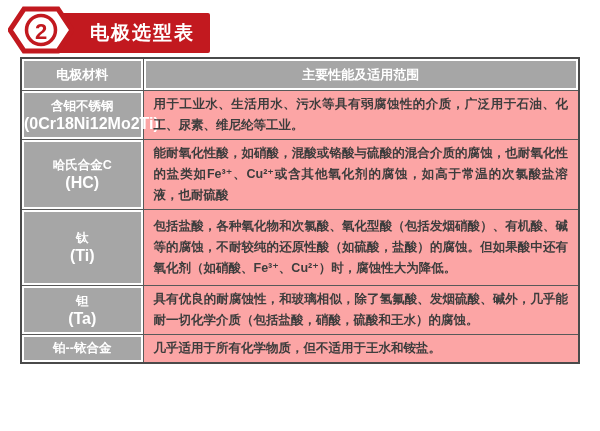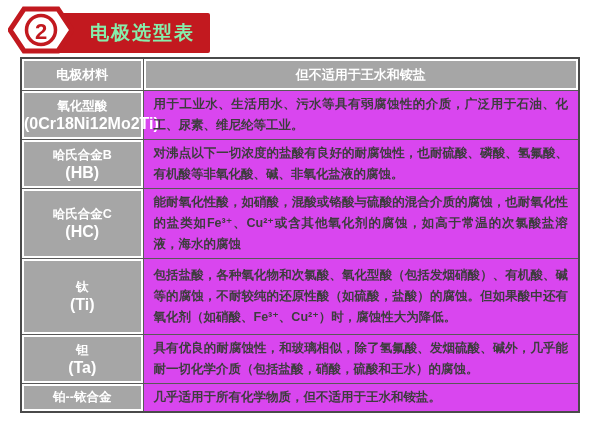--- a/index.html
+++ b/index.html
@@ -8,21 +8,21 @@
     font-family:"Liberation Sans","DejaVu Sans",sans-serif;
     position:relative;overflow:hidden;
   }
   
   .header{position:absolute;left:0;top:0;width:600px;height:57px;}
   .banner{
     position:absolute;left:57px;top:13px;width:153px;height:40px;
     background:#c2191f;border-radius:2px;
     display:flex;align-items:center;justify-content:center;
     box-sizing:border-box;padding-left:18px;
-    color:#86efac;font-size:19px;font-weight:bold;letter-spacing:2px;
+    color:#ffffff;font-size:19px;font-weight:bold;letter-spacing:2px;
   }
   .hex-badge{position:absolute;left:8px;top:5px;width:66px;height:50px;z-index:2;}
   
   .etable{
     position:absolute;left:20px;top:57px;width:560px;
     border-collapse:collapse;table-layout:fixed;
     border:2px solid #4a4a4a;
   }
   .etable td,.etable th{
     border:1px solid #595959;
@@ -32,21 +32,21 @@
   .col-mat{width:122px;}
   .cell-gray{
     background:#a6a6a6;
     box-shadow:inset 0 0 0 2px #ffffff;
     color:#ffffff;text-align:center;
     font-weight:bold;font-size:12.5px;line-height:17px;
     padding:3px 2px;
   }
   th.cell-gray{font-size:13px;}
   .cell-desc{
-    background:#d946ef;color:#3d3d3d;
+    background:#fca5a5;color:#3d3d3d;
     font-size:12.5px;font-weight:bold;line-height:21px;
     padding:3px 10px 3px 10px;text-align:justify;
   }
   .mat-sub{font-size:16px;}
   .mat-sub:empty{display:none;}
   tr.h-head{height:32px;}
   tr.h-r1{height:47px;}
   tr.h-r2{height:47px;}
   tr.h-r3{height:66px;}
   tr.h-r4{height:76px;}
@@ -65,45 +65,38 @@
     <polygon points="16,4 50,4 64,25 50,46 16,46 2,25" fill="#ffffff" stroke="#c2191f" stroke-width="5" stroke-linejoin="miter"></polygon>
     <circle cx="33" cy="25" r="14.5" fill="#ffffff" stroke="#c2191f" stroke-width="3.5"></circle>
     <text x="33" y="26" text-anchor="middle" dominant-baseline="central" font-size="22" font-weight="bold" fill="#c2191f">2</text>
   </svg>
 </div>
 
 <table class="etable">
   <tbody>
       <tr class="h-head">
     <th class="cell-gray col-mat">电极材料</th>
-    <th class="cell-gray">但不适用于王水和铵盐</th>
+    <th class="cell-gray">主要性能及适用范围</th>
   </tr>
 
   <tr class="h-r1">
     <td class="cell-gray col-mat">
-      <div>氧化型酸</div>
+      <div>含钼不锈钢</div>
       <div class="mat-sub">(0Cr18Ni12Mo2Ti)</div>
     </td>
     <td class="cell-desc">用于工业水、生活用水、污水等具有弱腐蚀性的介质，广泛用于石油、化工、尿素、维尼纶等工业。</td>
   </tr>
 
-  <tr class="h-r2">
-    <td class="cell-gray col-mat">
-      <div>哈氏合金B</div>
-      <div class="mat-sub">(HB)</div>
-    </td>
-    <td class="cell-desc">对沸点以下一切浓度的盐酸有良好的耐腐蚀性，也耐硫酸、磷酸、氢氟酸、有机酸等非氧化酸、碱、非氧化盐液的腐蚀。</td>
-  </tr>
 
   <tr class="h-r3">
     <td class="cell-gray col-mat">
       <div>哈氏合金C</div>
       <div class="mat-sub">(HC)</div>
     </td>
-    <td class="cell-desc">能耐氧化性酸，如硝酸，混酸或铬酸与硫酸的混合介质的腐蚀，也耐氧化性的盐类如Fe³⁺、Cu²⁺或含其他氧化剂的腐蚀，如高于常温的次氯酸盐溶液，海水的腐蚀</td>
+    <td class="cell-desc">能耐氧化性酸，如硝酸，混酸或铬酸与硫酸的混合介质的腐蚀，也耐氧化性的盐类如Fe³⁺、Cu²⁺或含其他氧化剂的腐蚀，如高于常温的次氯酸盐溶液，也耐硫酸</td>
   </tr>
 
   <tr class="h-r4">
     <td class="cell-gray col-mat">
       <div>钛</div>
       <div class="mat-sub">(Ti)</div>
     </td>
     <td class="cell-desc">包括盐酸，各种氧化物和次氯酸、氧化型酸（包括发烟硝酸）、有机酸、碱等的腐蚀，不耐较纯的还原性酸（如硫酸，盐酸）的腐蚀。但如果酸中还有氧化剂（如硝酸、Fe³⁺、Cu²⁺）时，腐蚀性大为降低。</td>
   </tr>
 

